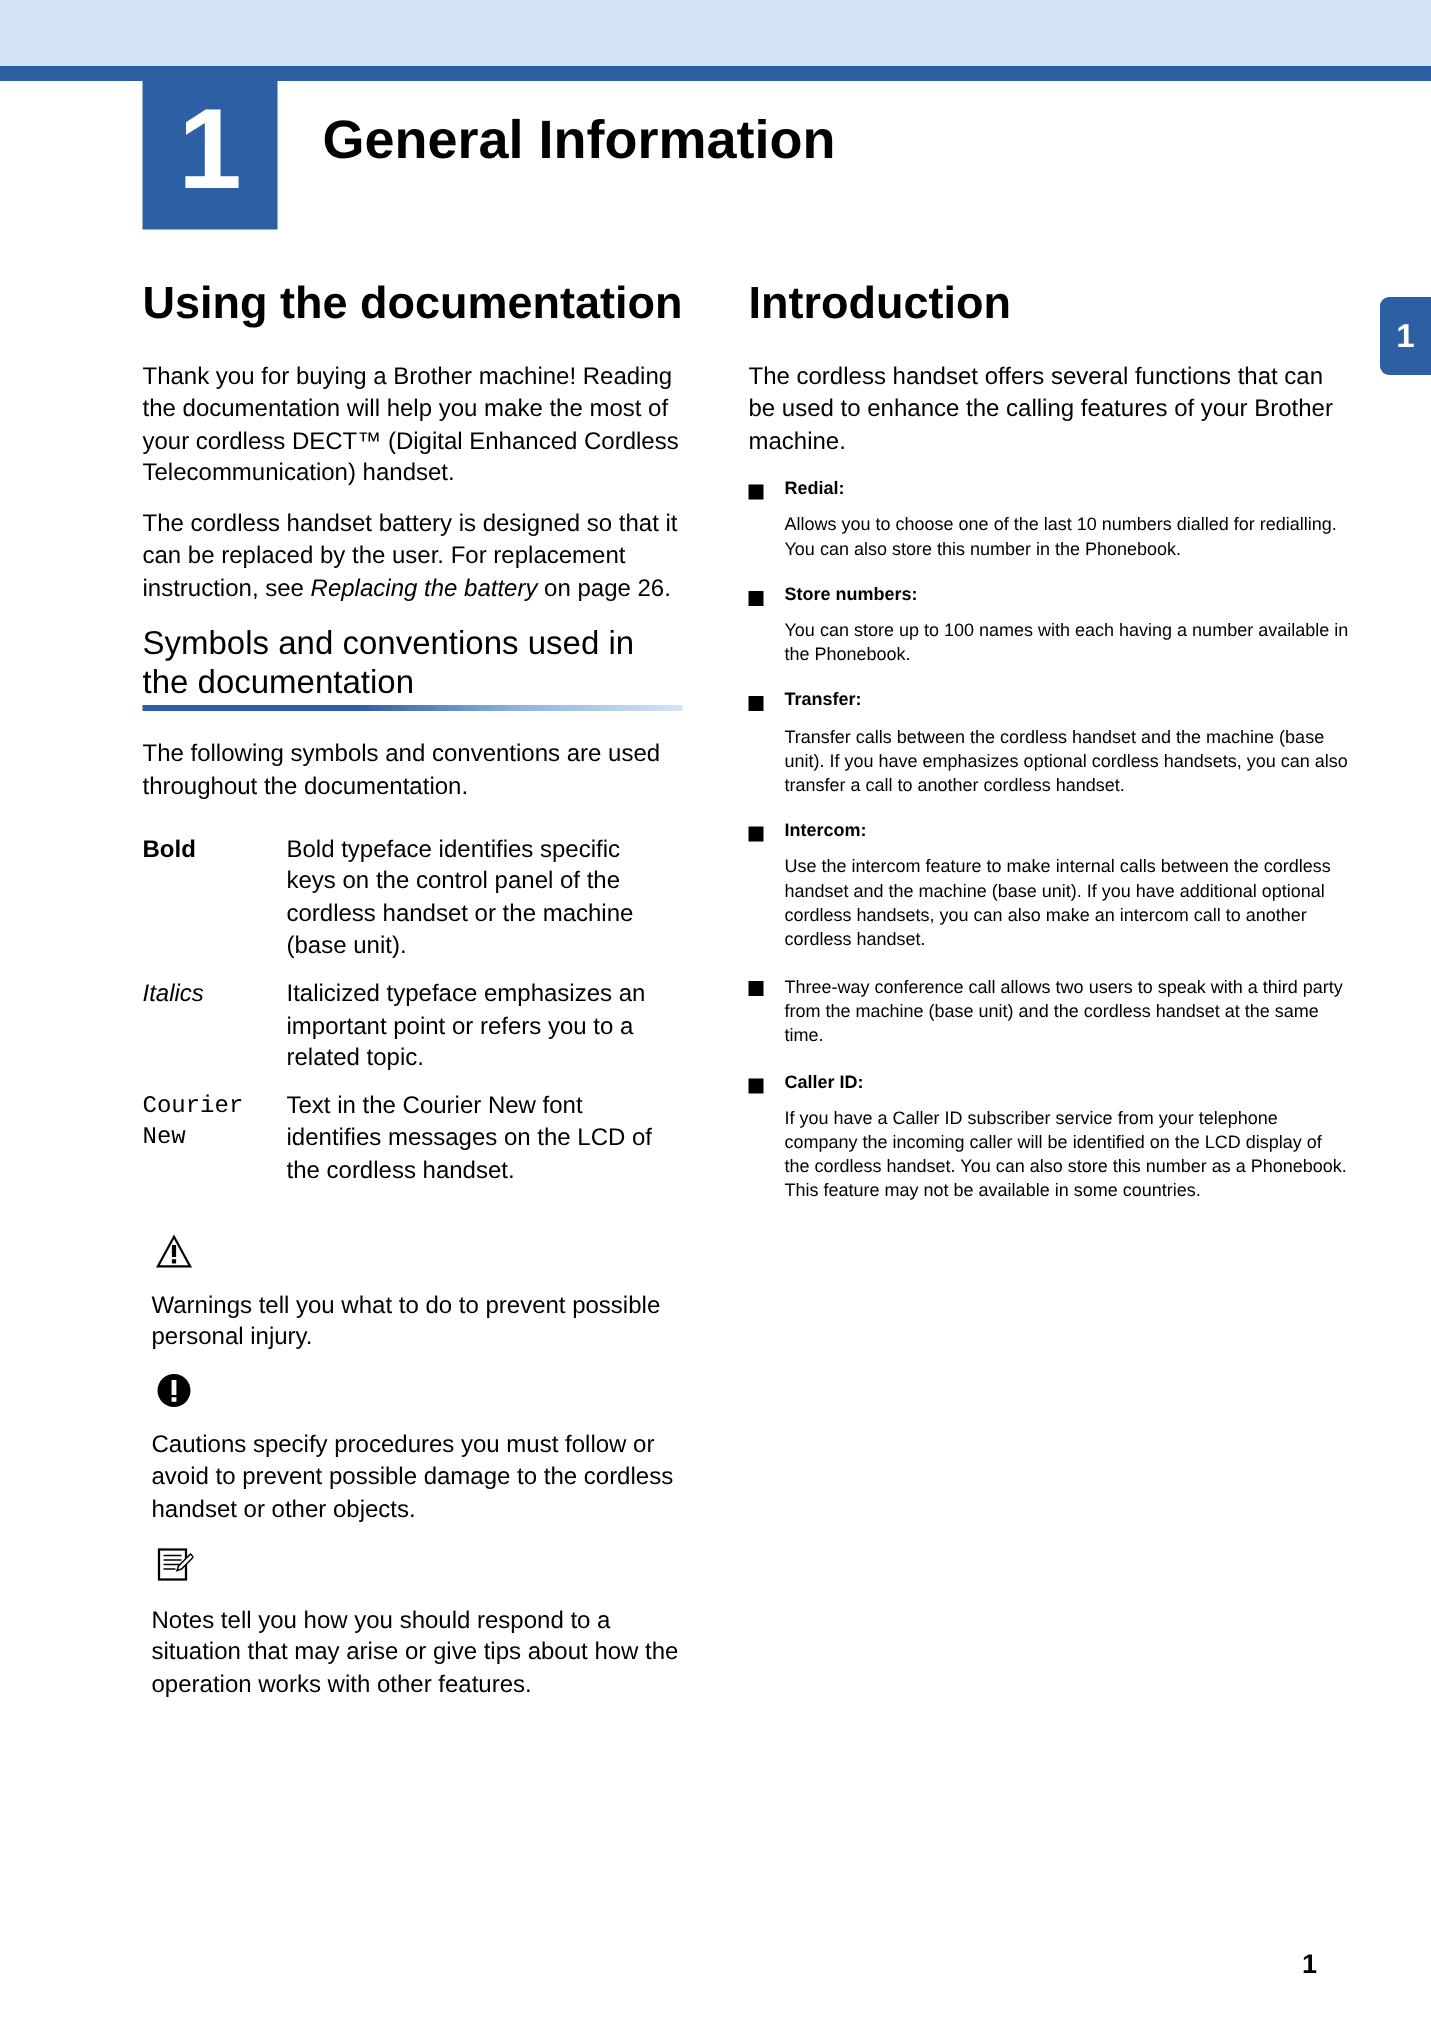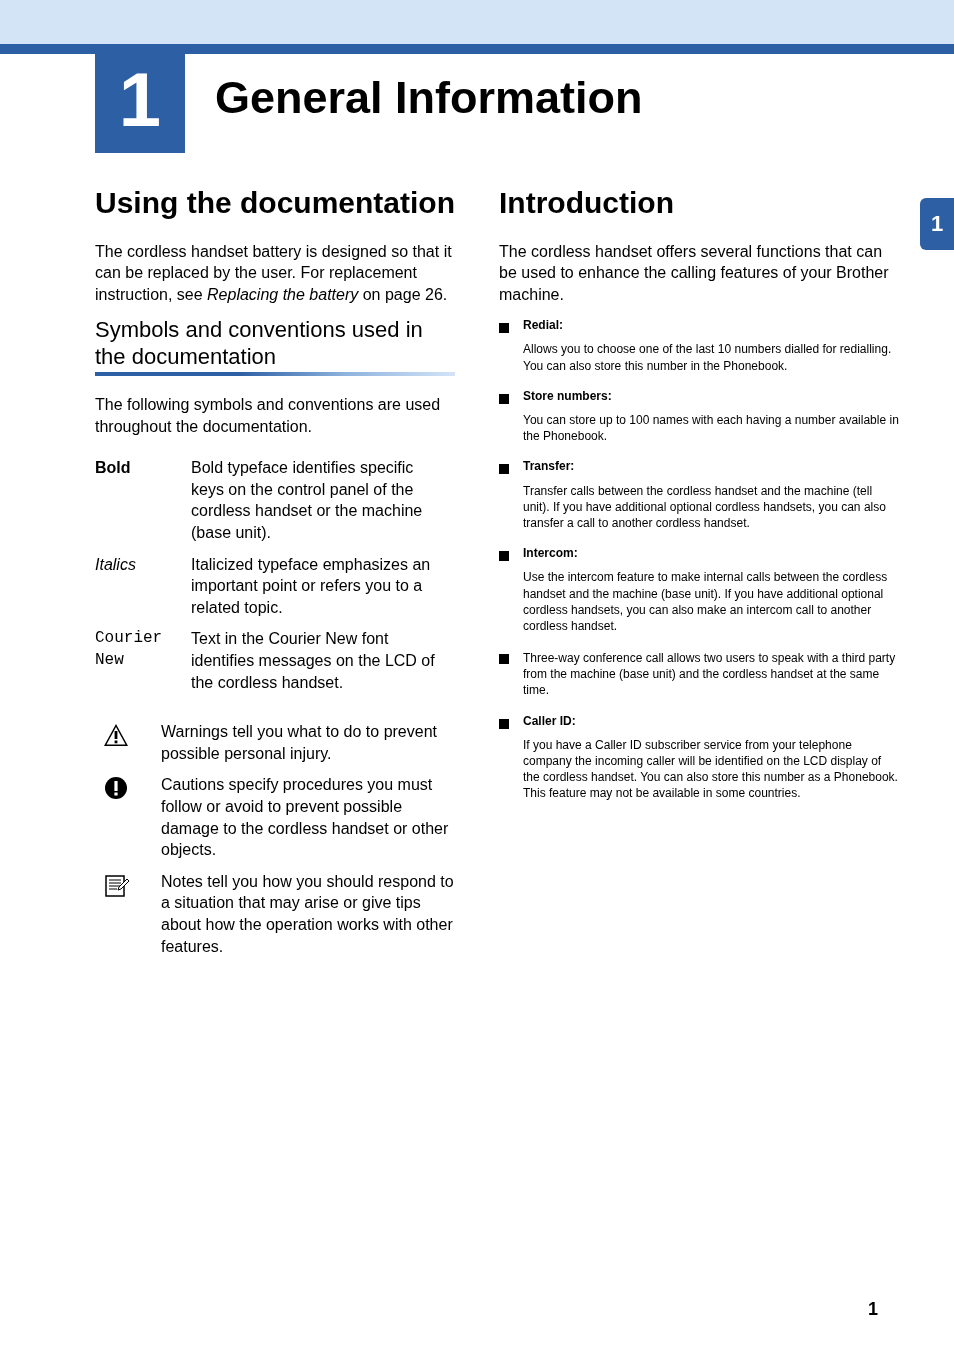--- a/index.html
+++ b/index.html
@@ -26,21 +26,21 @@
     width: 90px; height: 108px;
     background: #2d5fa4;
     display: flex; align-items: center; justify-content: center;
   }
   .chapter-num {
     color: #fff; font-size: 76px; font-weight: bold;
   }
   .chapter-title {
     position: absolute;
     left: 215px; top: 72px;
-    font-size: 45px; font-weight: bold;
+    font-size: 36px; font-weight: bold;
   }
   .side-tab {
     position: absolute;
     right: 0; top: 198px;
     width: 34px; height: 52px;
     background: #2d5fa4;
     color: #fff;
     display: flex; align-items: center; justify-content: center;
     font-size: 22px; font-weight: bold;
     border-radius: 6px 0 0 6px;
@@ -74,21 +74,21 @@
   table.typographic {
     width: 100%; border-collapse: separate; border-spacing: 0 6px;
     font-size: 16px;
   }
   table.typographic td { vertical-align: top; padding: 2px 6px 2px 0; line-height: 1.35; }
   td.type-label { width: 96px; }
   .bold { font-weight: bold; }
   .italics-label { font-style: italic; }
   .courier { font-family: "Courier New", monospace; }
   .icon-list { margin-top: 20px; }
-  .icon-row { display: flex; gap: 30px; margin-bottom: 10px; font-size: 16px; line-height: 1.35; padding-left: 6px;}
+  .icon-row { display: flex; gap: 14px; margin-bottom: 10px; font-size: 16px; line-height: 1.35; padding-left: 6px; flex-direction: column;}
   .icon-cell { width: 30px; flex-shrink: 0; display:flex; justify-content:center; padding-top:2px; }
   .icon-desc { flex: 1; }
 
   ul.square { list-style: none; padding-left: 0; margin-top: 6px; }
   ul.square > li { position: relative; padding-left: 24px; margin-bottom: 14px; font-size:12px; line-height:1.35; }
   ul.square > li::before {
     content: ""; position: absolute; left: 0; top: 6px;
     width: 10px; height: 10px; background: #000;
   }
   .feat-title { font-weight: bold; margin-bottom: 6px; }
@@ -112,20 +112,21 @@
 
 <div class="side-tab">
   <span>1</span>
 </div>
 
 <div class="content">
 
   <div class="col col-left">
     <h2 class="section">Using the documentation</h2>
 
+    <p class="body">Thank you for buying a Brother machine! Reading the documentation will help you make the most of your cordless DECT™ (Digital Enhanced Cordless Telecommunication) handset.</p>
     <p class="body">
       <span>The cordless handset battery is designed so that it can be replaced by the user. For replacement instruction, see </span><span class="italic">Replacing the battery</span><span> on page 26.</span>
     </p>
 
     <div class="subsection">Symbols and conventions used in the documentation</div>
     <div class="thick-underline-gradient"></div>
 
     <p class="body">The following symbols and conventions are used throughout the documentation.</p>
 
     <table class="typographic">
@@ -197,21 +198,21 @@
       <li>
         <div class="feat-title">Redial:</div>
         <div class="feat-desc">Allows you to choose one of the last 10 numbers dialled for redialling. You can also store this number in the Phonebook.</div>
       </li>
       <li>
         <div class="feat-title">Store numbers:</div>
         <div class="feat-desc">You can store up to 100 names with each having a number available in the Phonebook.</div>
       </li>
       <li>
         <div class="feat-title">Transfer:</div>
-        <div class="feat-desc">Transfer calls between the cordless handset and the machine (tell unit). If you have additional optional cordless handsets, you can also transfer a call to another cordless handset.</div>
+        <div class="feat-desc">Transfer calls between the cordless handset and the machine (base unit). If you have emphasizes optional cordless handsets, you can also transfer a call to another cordless handset.</div>
       </li>
       <li>
         <div class="feat-title">Intercom:</div>
         <div class="feat-desc">Use the intercom feature to make internal calls between the cordless handset and the machine (base unit). If you have additional optional cordless handsets, you can also make an intercom call to another cordless handset.</div>
       </li>
       <li>
         <div class="feat-desc">Three-way conference call allows two users to speak with a third party from the machine (base unit) and the cordless handset at the same time.</div>
       </li>
       <li>
         <div class="feat-title">Caller ID:</div>

